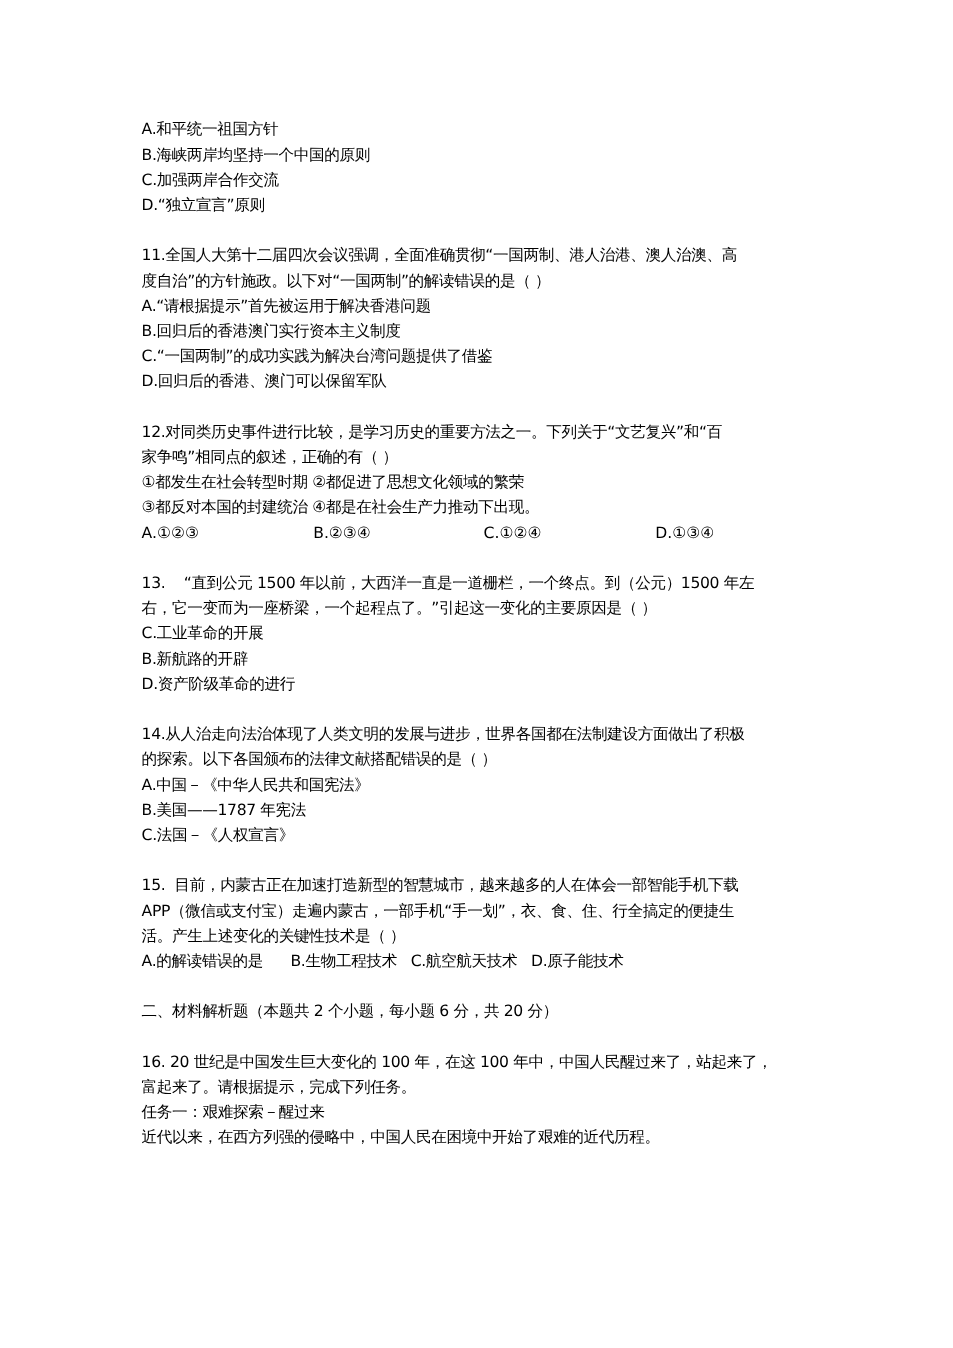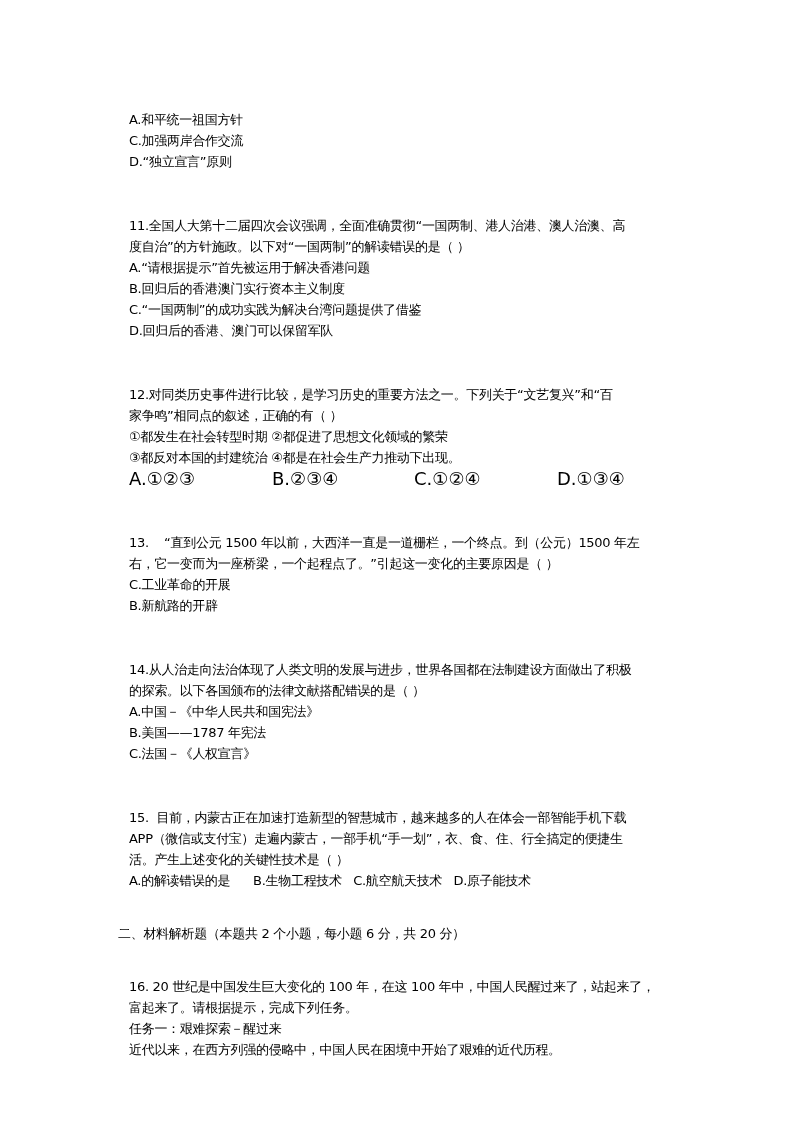--- a/index.html
+++ b/index.html
@@ -1,31 +1,32 @@
 <!DOCTYPE html>
 <html><head>
 <meta charset="utf-8">
 <style>
   html, body { margin: 0; padding: 0; background: #ffffff; }
   body { width: 794px; height: 1123px; position: relative; overflow: hidden;
          font-family: "DejaVu Sans", "Liberation Sans", sans-serif; color: #000; }
   .page { position: absolute; left: 118px; top: 98px; width: 566px; }
   .line { font-size: 13px; line-height: 21px; height: 21px; white-space: nowrap; letter-spacing: -0.3px; }
   .gap { height: 21px; }
-  .opts { position: relative; height: 21px; font-size: 18px; line-height: 21px; }
+  .opts { position: relative; height: 21px; font-size: 13px; line-height: 21px; }
   .opts span { position: absolute; top: 0; white-space: nowrap; }
-  .q { margin: 11px; }
+  .q { margin: 0; }
 </style>
 </head>
 <body>
 
 <div class="page">
 
   <div class="q">
     <div class="line">A.和平统一祖国方针</div>
+    <div class="line">B.海峡两岸均坚持一个中国的原则</div>
     <div class="line">C.加强两岸合作交流</div>
     <div class="line">D.“独立宣言”原则</div>
   </div>
   <div class="gap"></div>
 
   <div class="q">
     <div class="line">11.全国人大第十二届四次会议强调，全面准确贯彻“一国两制、港人治港、澳人治澳、高</div>
     <div class="line">度自治”的方针施政。以下对“一国两制”的解读错误的是（  ）</div>
     <div class="line">A.“请根据提示”首先被运用于解决香港问题</div>
     <div class="line">B.回归后的香港澳门实行资本主义制度</div>
@@ -46,20 +47,21 @@
       <span style="left:428px">D.①③④</span>
     </div>
   </div>
   <div class="gap"></div>
 
   <div class="q">
     <div class="line" style="white-space:pre">13.    “直到公元 1500 年以前，大西洋一直是一道栅栏，一个终点。到（公元）1500 年左</div>
     <div class="line">右，它一变而为一座桥梁，一个起程点了。”引起这一变化的主要原因是（  ）</div>
     <div class="line">C.工业革命的开展</div>
     <div class="line">B.新航路的开辟</div>
+    <div class="line">D.资产阶级革命的进行</div>
   </div>
   <div class="gap"></div>
 
   <div class="q">
     <div class="line">14.从人治走向法治体现了人类文明的发展与进步，世界各国都在法制建设方面做出了积极</div>
     <div class="line">的探索。以下各国颁布的法律文献搭配错误的是（  ）</div>
     <div class="line">A.中国－《中华人民共和国宪法》</div>
     <div class="line">B.美国——1787 年宪法</div>
     <div class="line">C.法国－《人权宣言》</div>
   </div>

